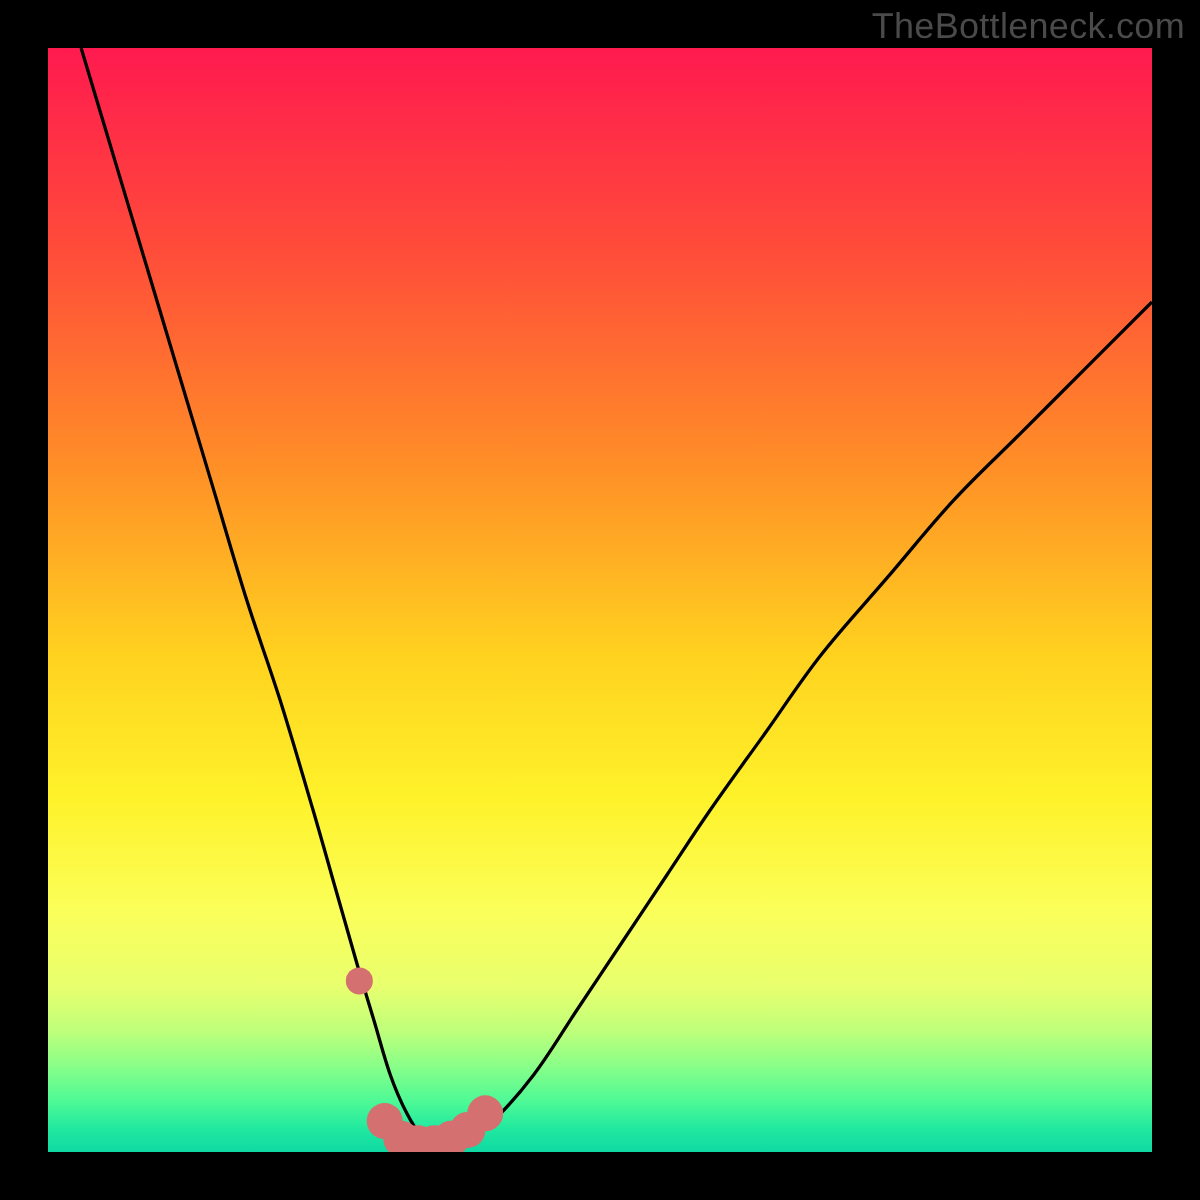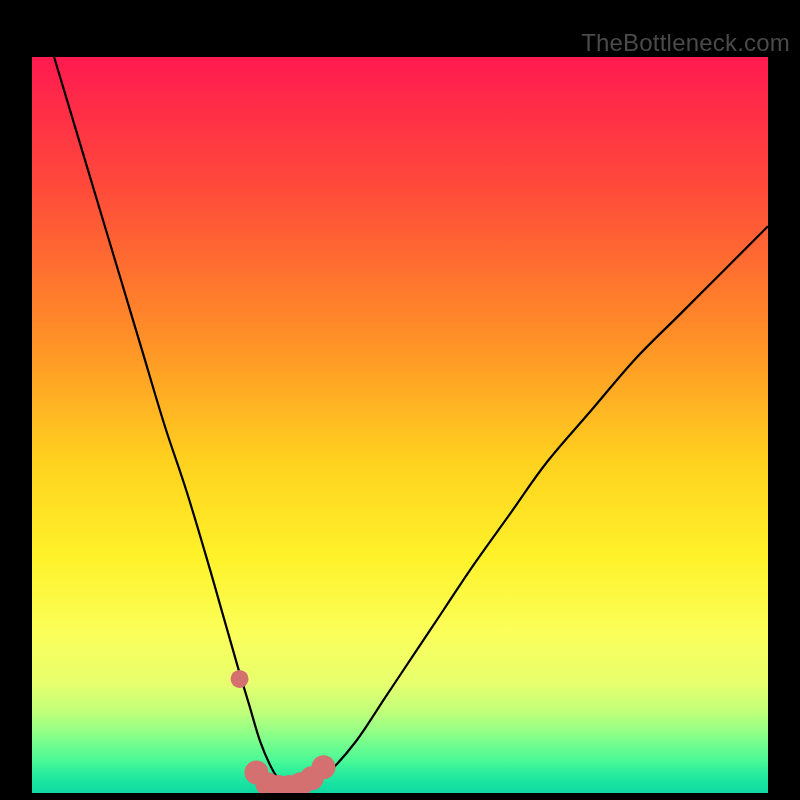--- a/index.html
+++ b/index.html
@@ -11,21 +11,20 @@
     position: relative;
     font-family: Arial, Helvetica, sans-serif;
   }
   .frame {
     position: absolute;
     top: 0;
     left: 0;
     width: 800px;
     height: 565px;
     background: #000;
-    margin-top: 25px;
   }
   .plot-area {
     position: absolute;
     left: 32px;
     top: 32px;
     width: 736px;
     height: 736px;
     overflow: hidden;
   }
   .watermark {

